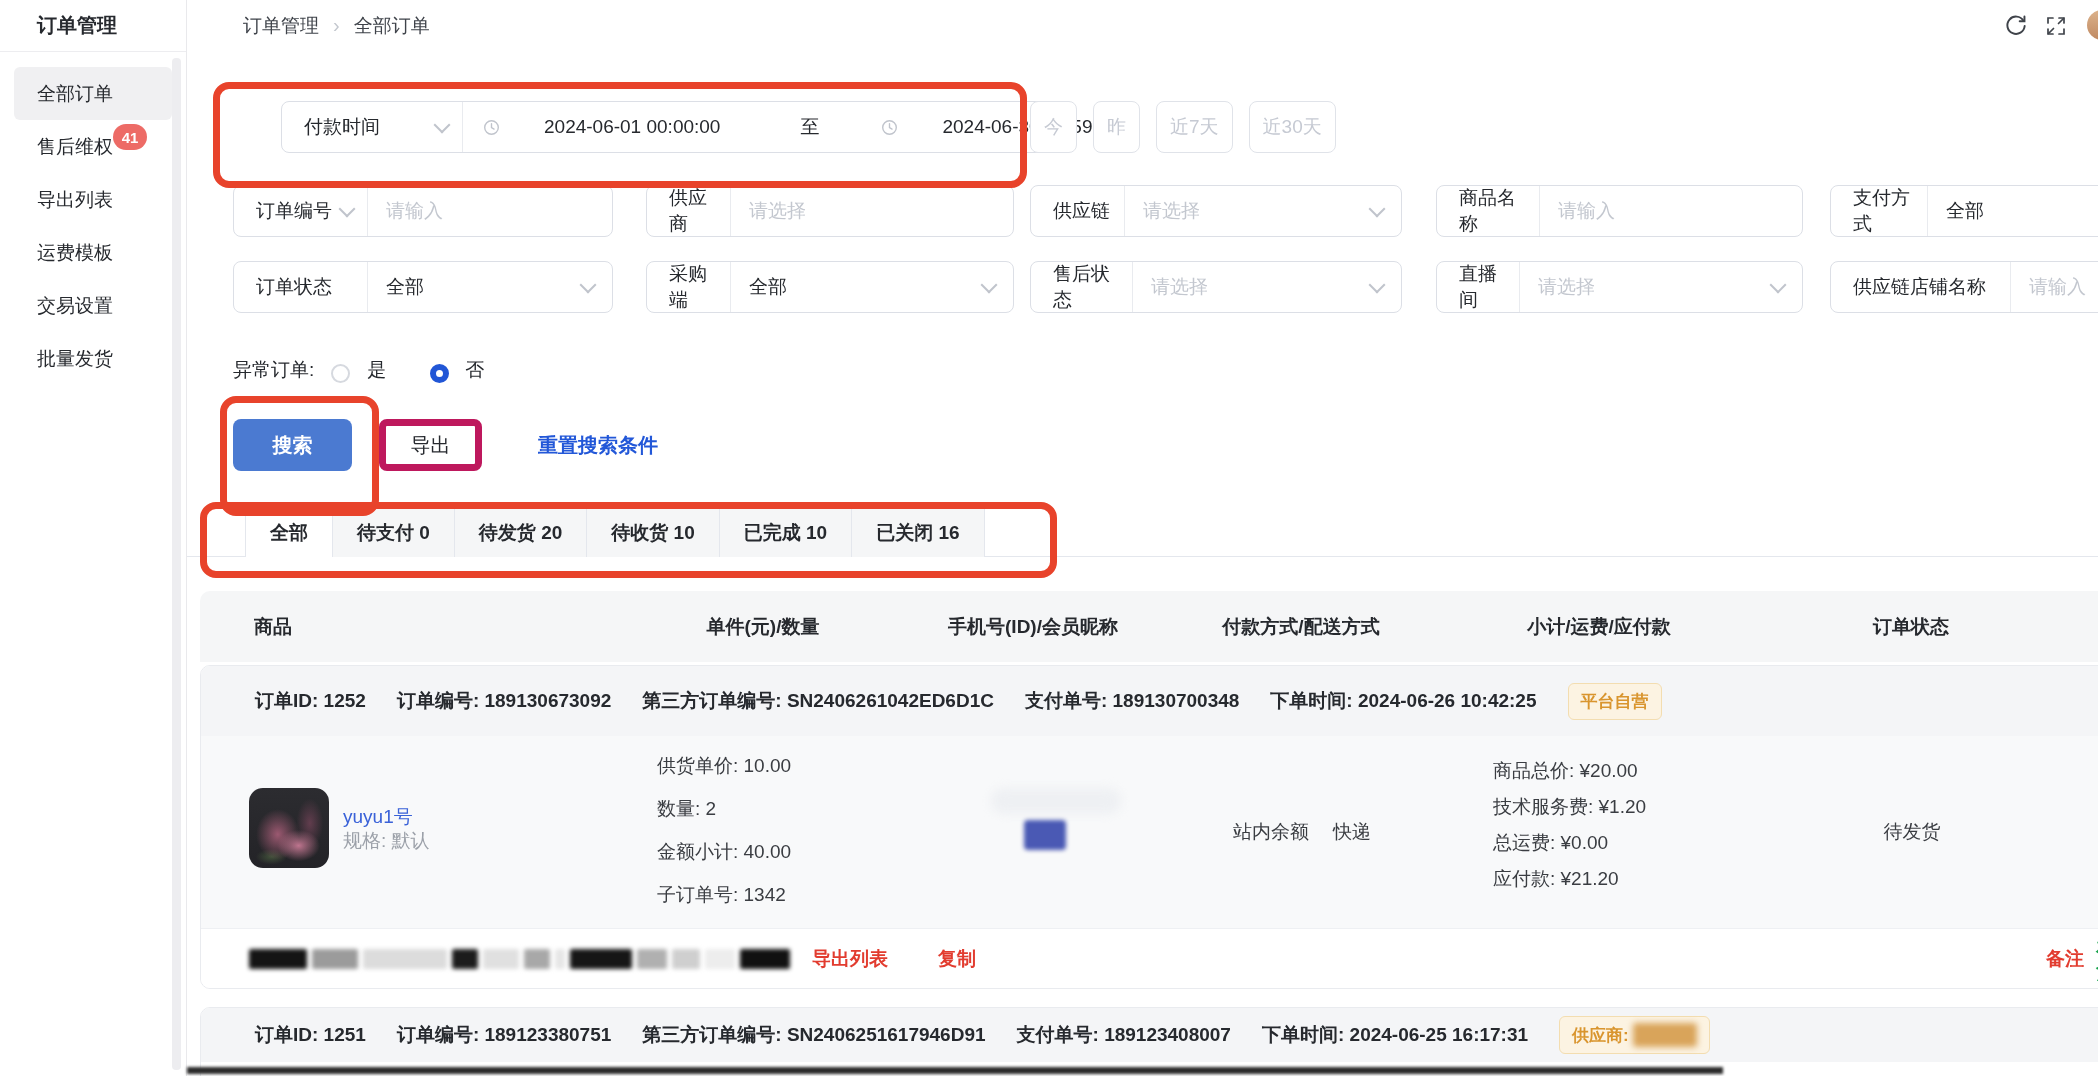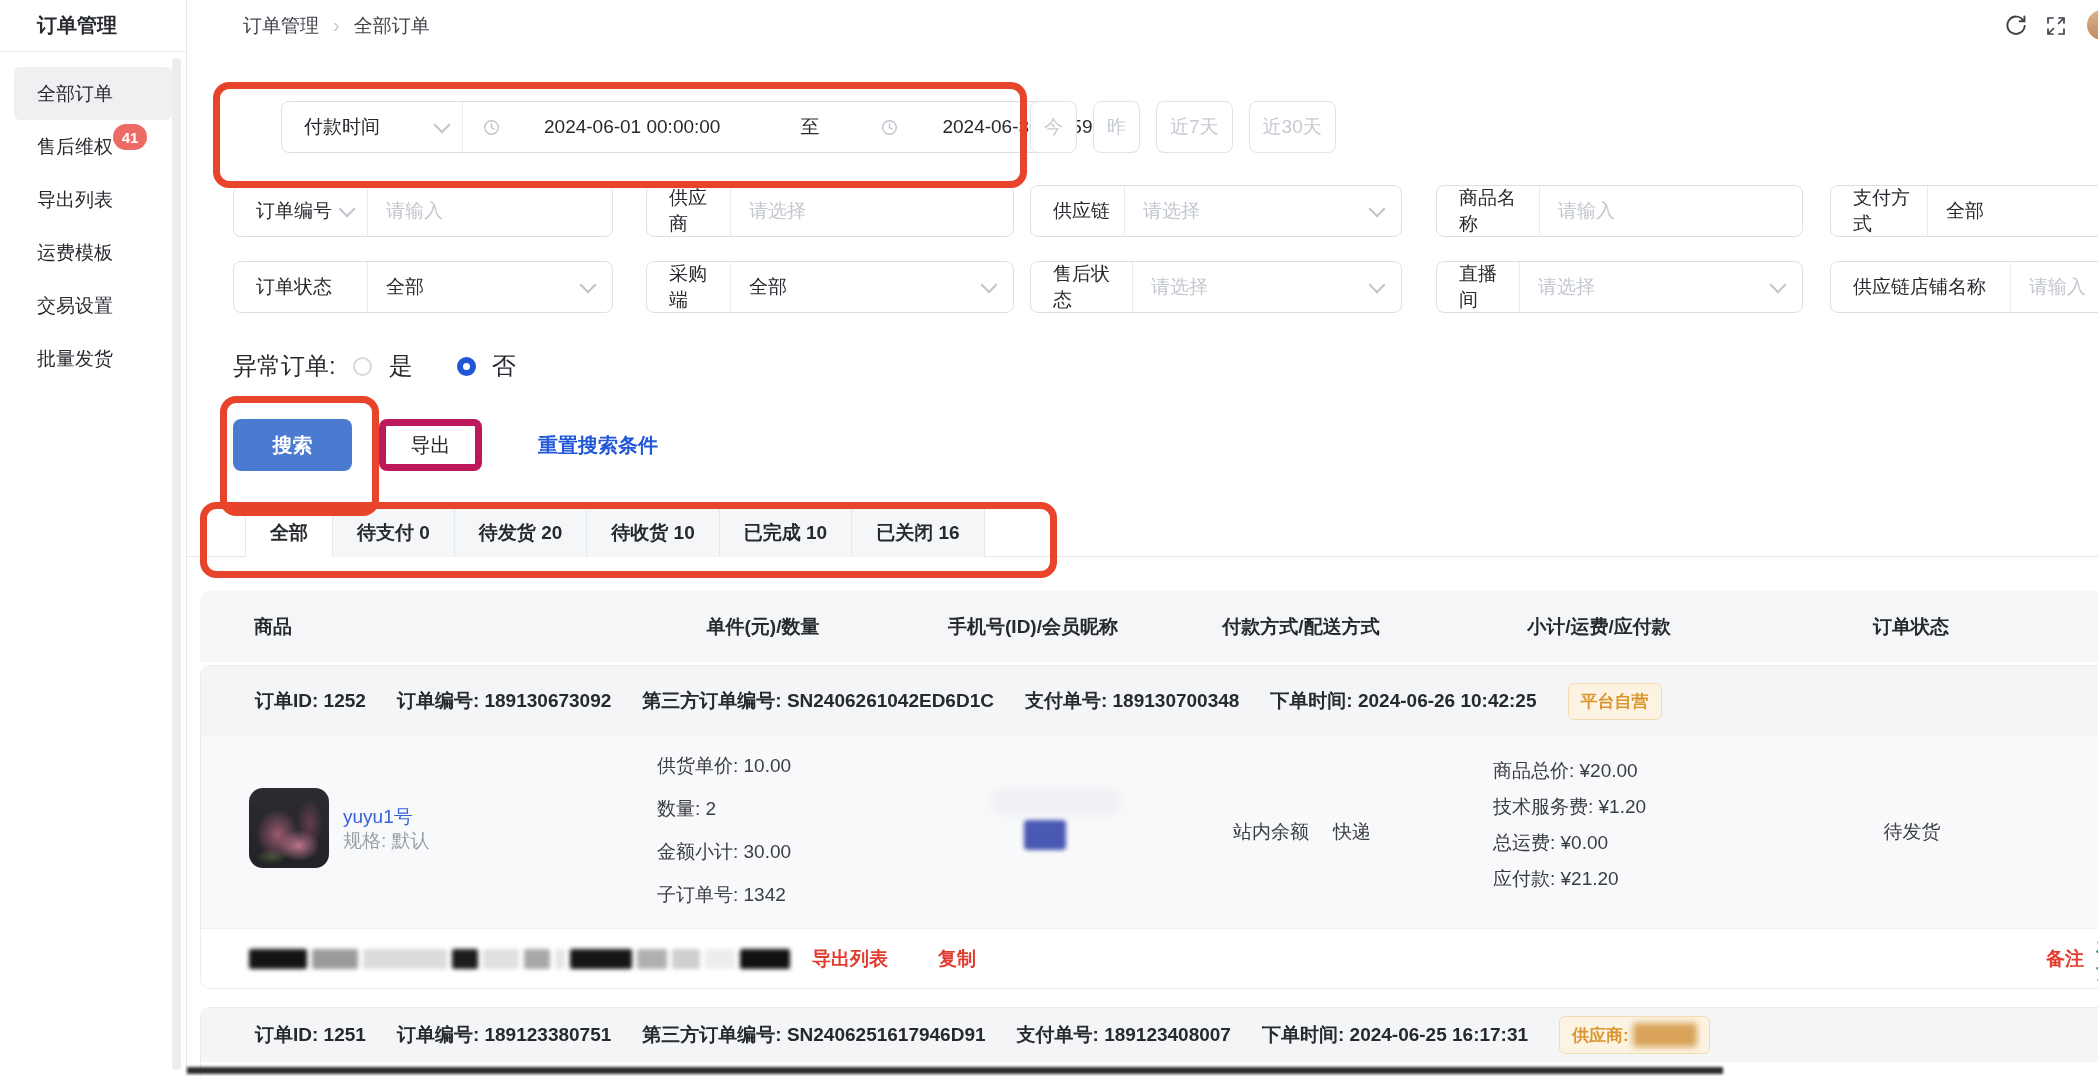--- a/index.html
+++ b/index.html
@@ -31,21 +31,21 @@
   .flabel{display:flex;align-items:center;justify-content:space-between;padding:0 14px 0 22px;height:100%;border-right:1px solid #e9ebef;box-sizing:border-box;flex-shrink:0;}
   .fvalue{flex:1;padding:0 18px;display:flex;align-items:center;justify-content:space-between;white-space:nowrap;overflow:hidden;}
   .placeholder{color:#c3c7cf;}
   .chev{width:10px;height:10px;border-right:2px solid #c0c4cc;border-bottom:2px solid #c0c4cc;transform:rotate(45deg);margin-top:-5px;flex-shrink:0;}
   .date-ctrl{left:46px;top:50px;width:774px;margin-left:48px;}
   .date-range{display:flex;align-items:center;padding:0 20px;flex:1;font-size:19px;white-space:nowrap;gap:32px;}
   .zhi{margin-left:48px;}
   .quick{position:absolute;left:843px;top:50px;height:52px;display:flex;gap:16px;}
   .quick-btn{height:52px;border:1px solid #e0e3e9;border-radius:8px;color:#c6cad3;font-size:19px;display:flex;align-items:center;justify-content:center;padding:0 13px;box-sizing:border-box;cursor:pointer;background:#fff;}
   
-  .abn{position:absolute;left:46px;top:298px;height:34px;display:flex;align-items:center;font-size:24px;}
+  .abn{position:absolute;left:46px;top:298px;height:34px;display:flex;align-items:flex-end;font-size:19px;}
   .radio{width:19px;height:19px;border-radius:50%;box-sizing:border-box;cursor:pointer;}
   .radio.off{border:2px solid #d6d9df;background:#fff;}
   .radio.on{border:6px solid #2156d6;background:#fff;}
   
   .btn-search{position:absolute;left:46px;top:368px;width:119px;height:52px;background:#4b7ad1;color:#fff;font-size:20px;font-weight:600;border-radius:8px;display:flex;align-items:center;justify-content:center;cursor:pointer;z-index:2;}
   .btn-export{position:absolute;left:192px;top:368px;width:103px;height:52px;border:7px solid #be185d;border-radius:8px;font-size:20px;display:flex;align-items:center;justify-content:center;background:#fff;cursor:pointer;box-sizing:border-box;}
   .reset-link{position:absolute;left:351px;top:368px;height:52px;display:flex;align-items:center;color:#2257d8;font-weight:700;font-size:20px;cursor:pointer;}
   
   .tabs{position:absolute;left:0;top:456px;width:1911px;height:50px;border-bottom:1px solid #e4e7ed;display:flex;padding-left:58px;box-sizing:border-box;}
   .tab{height:49px;display:flex;align-items:center;justify-content:center;padding:0 24px;font-size:19px;font-weight:600;background:#f5f6f7;border:1px solid #e4e7ed;border-bottom:none;margin-left:-1px;cursor:pointer;position:relative;}
@@ -305,21 +305,21 @@
         <span>下单时间: 2024-06-26 10:42:25</span>
         <span class="tag">平台自营</span>
       </div>
       <div class="p-area">
         <div class="p-img"></div>
         <div class="p-name">yuyu1号</div>
         <div class="p-spec">规格: 默认</div>
         <div class="p-details">
           <span>供货单价: 10.00</span>
           <span>数量: 2</span>
-          <span>金额小计: 30.00</span>
+          <span>金额小计: 40.00</span>
           <span>子订单号: 1342</span>
         </div>
         <div class="m-smear"></div>
         <div class="m-blob"></div>
         <div class="p-pay">
           <span>站内余额</span>
           <span>快递</span>
         </div>
         <div class="p-totals">
           <span>商品总价: ¥20.00</span>

